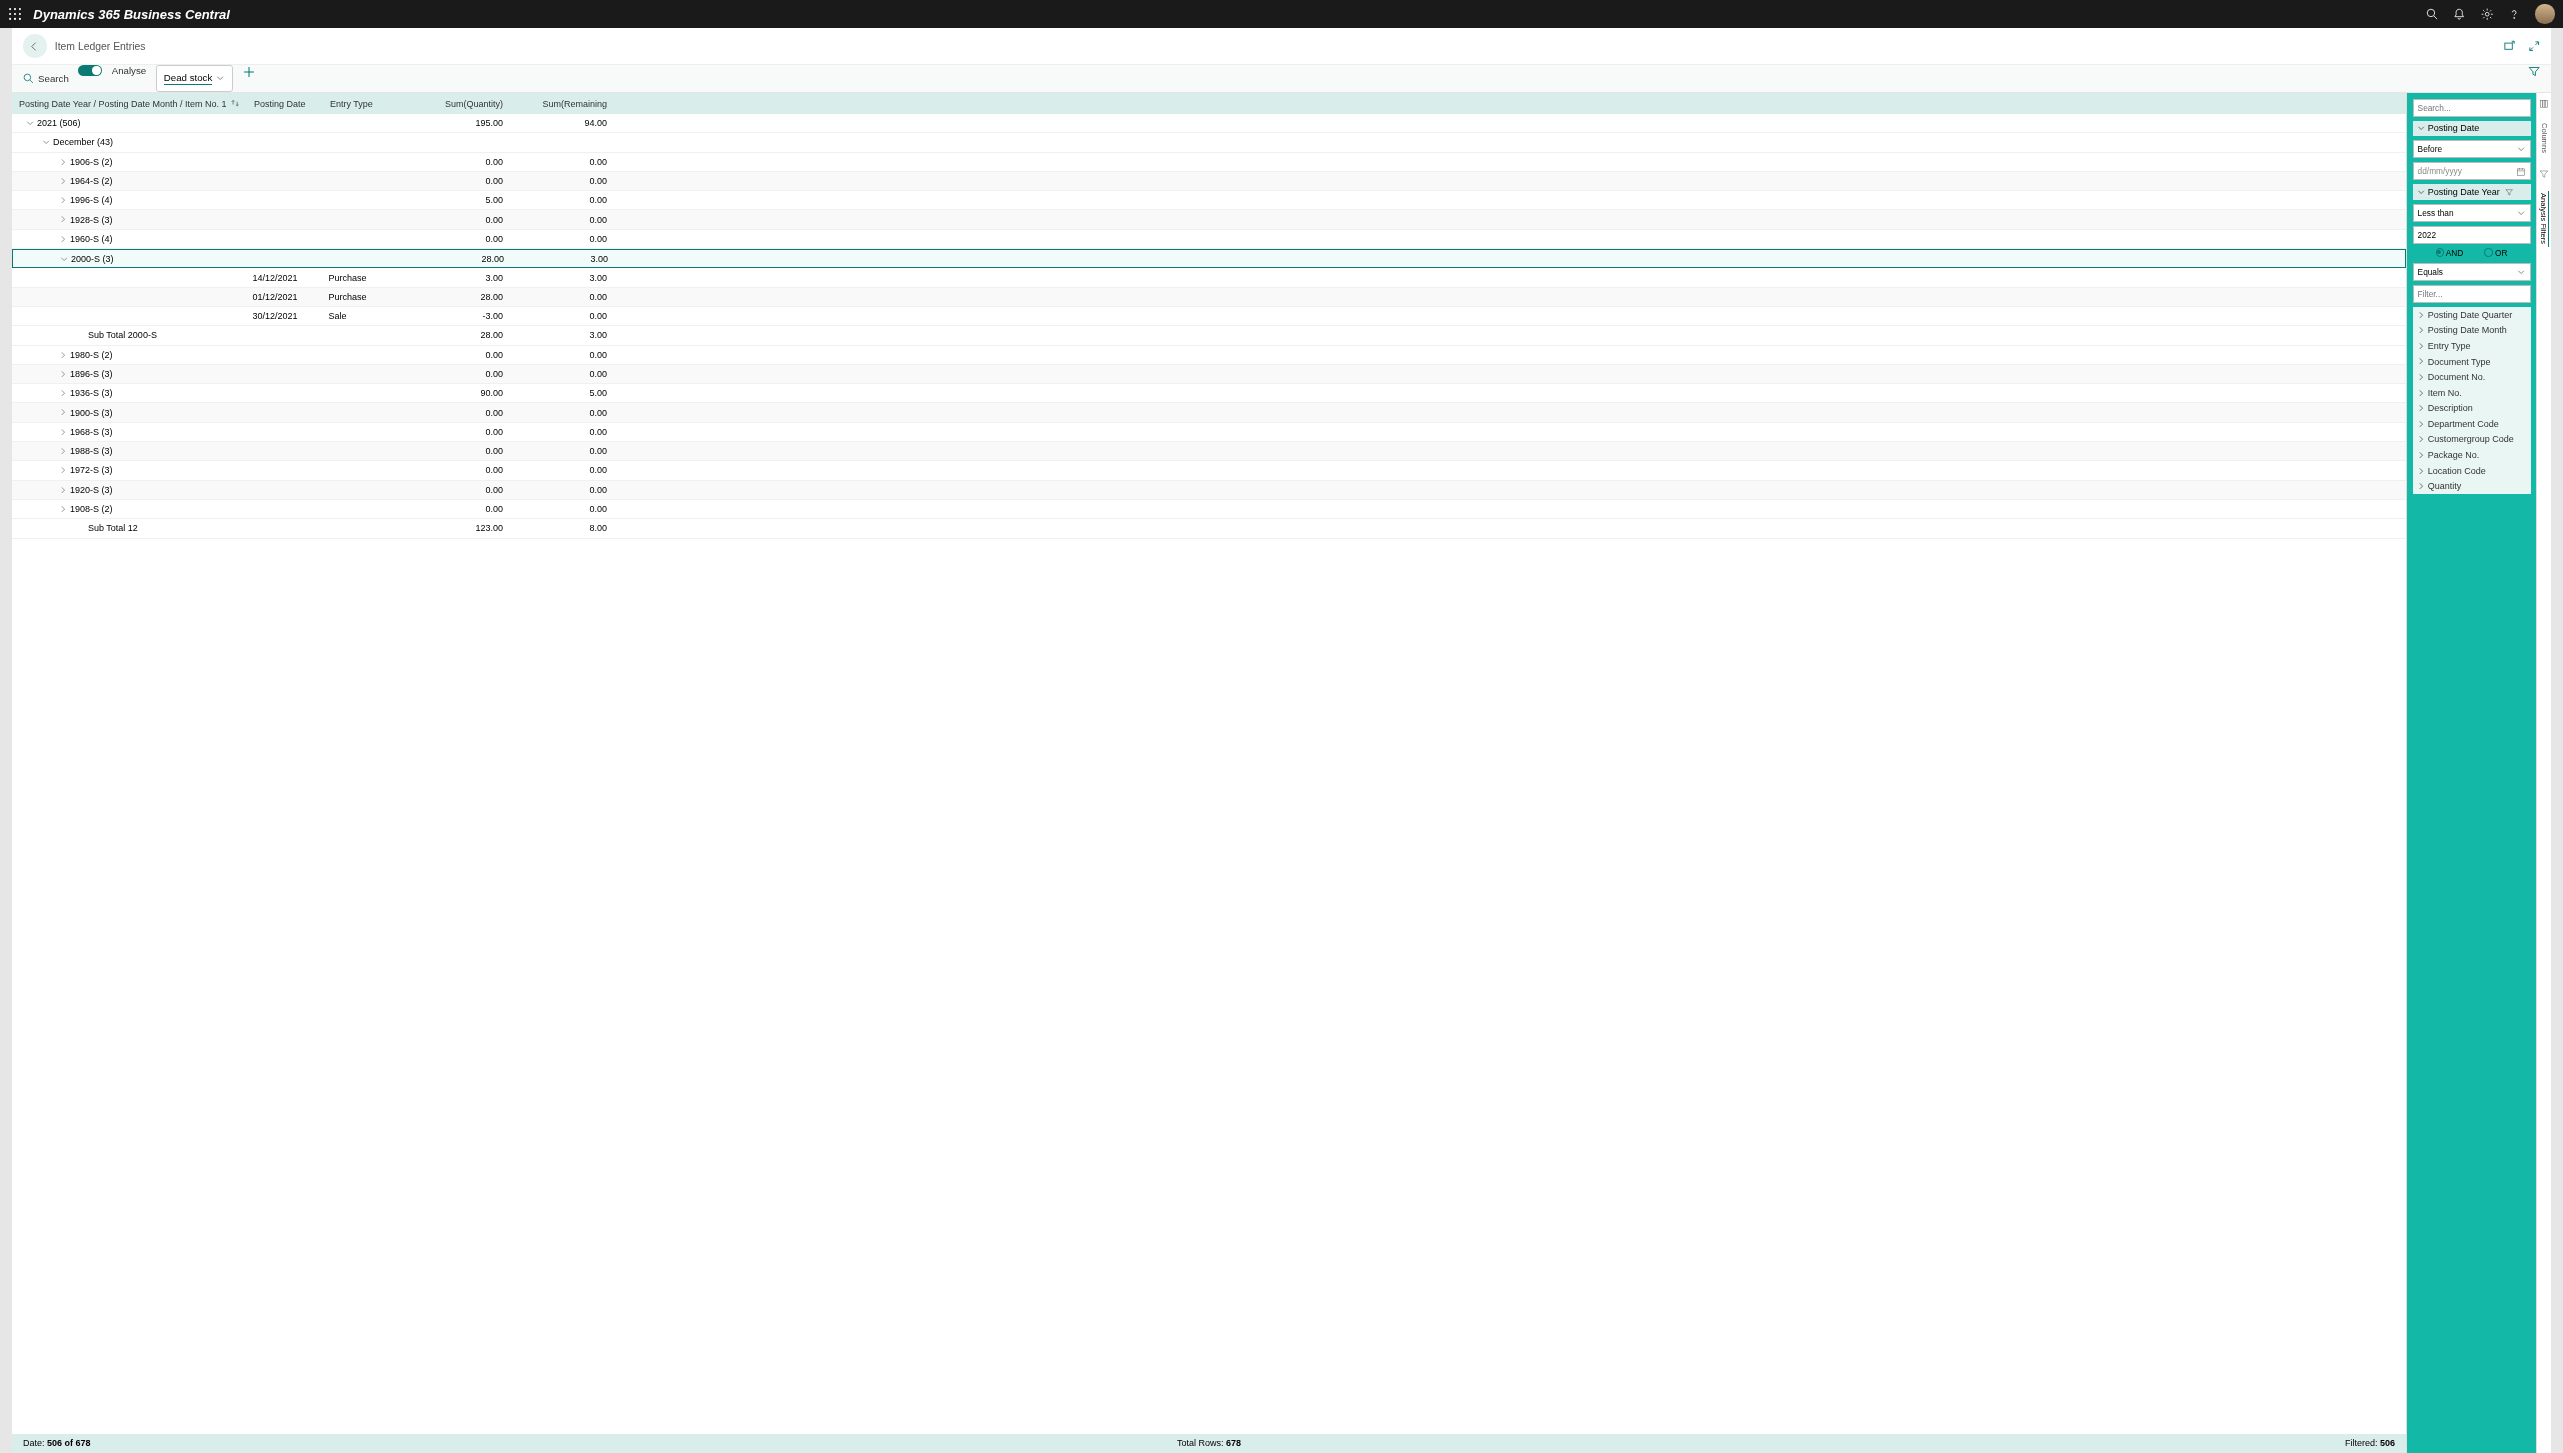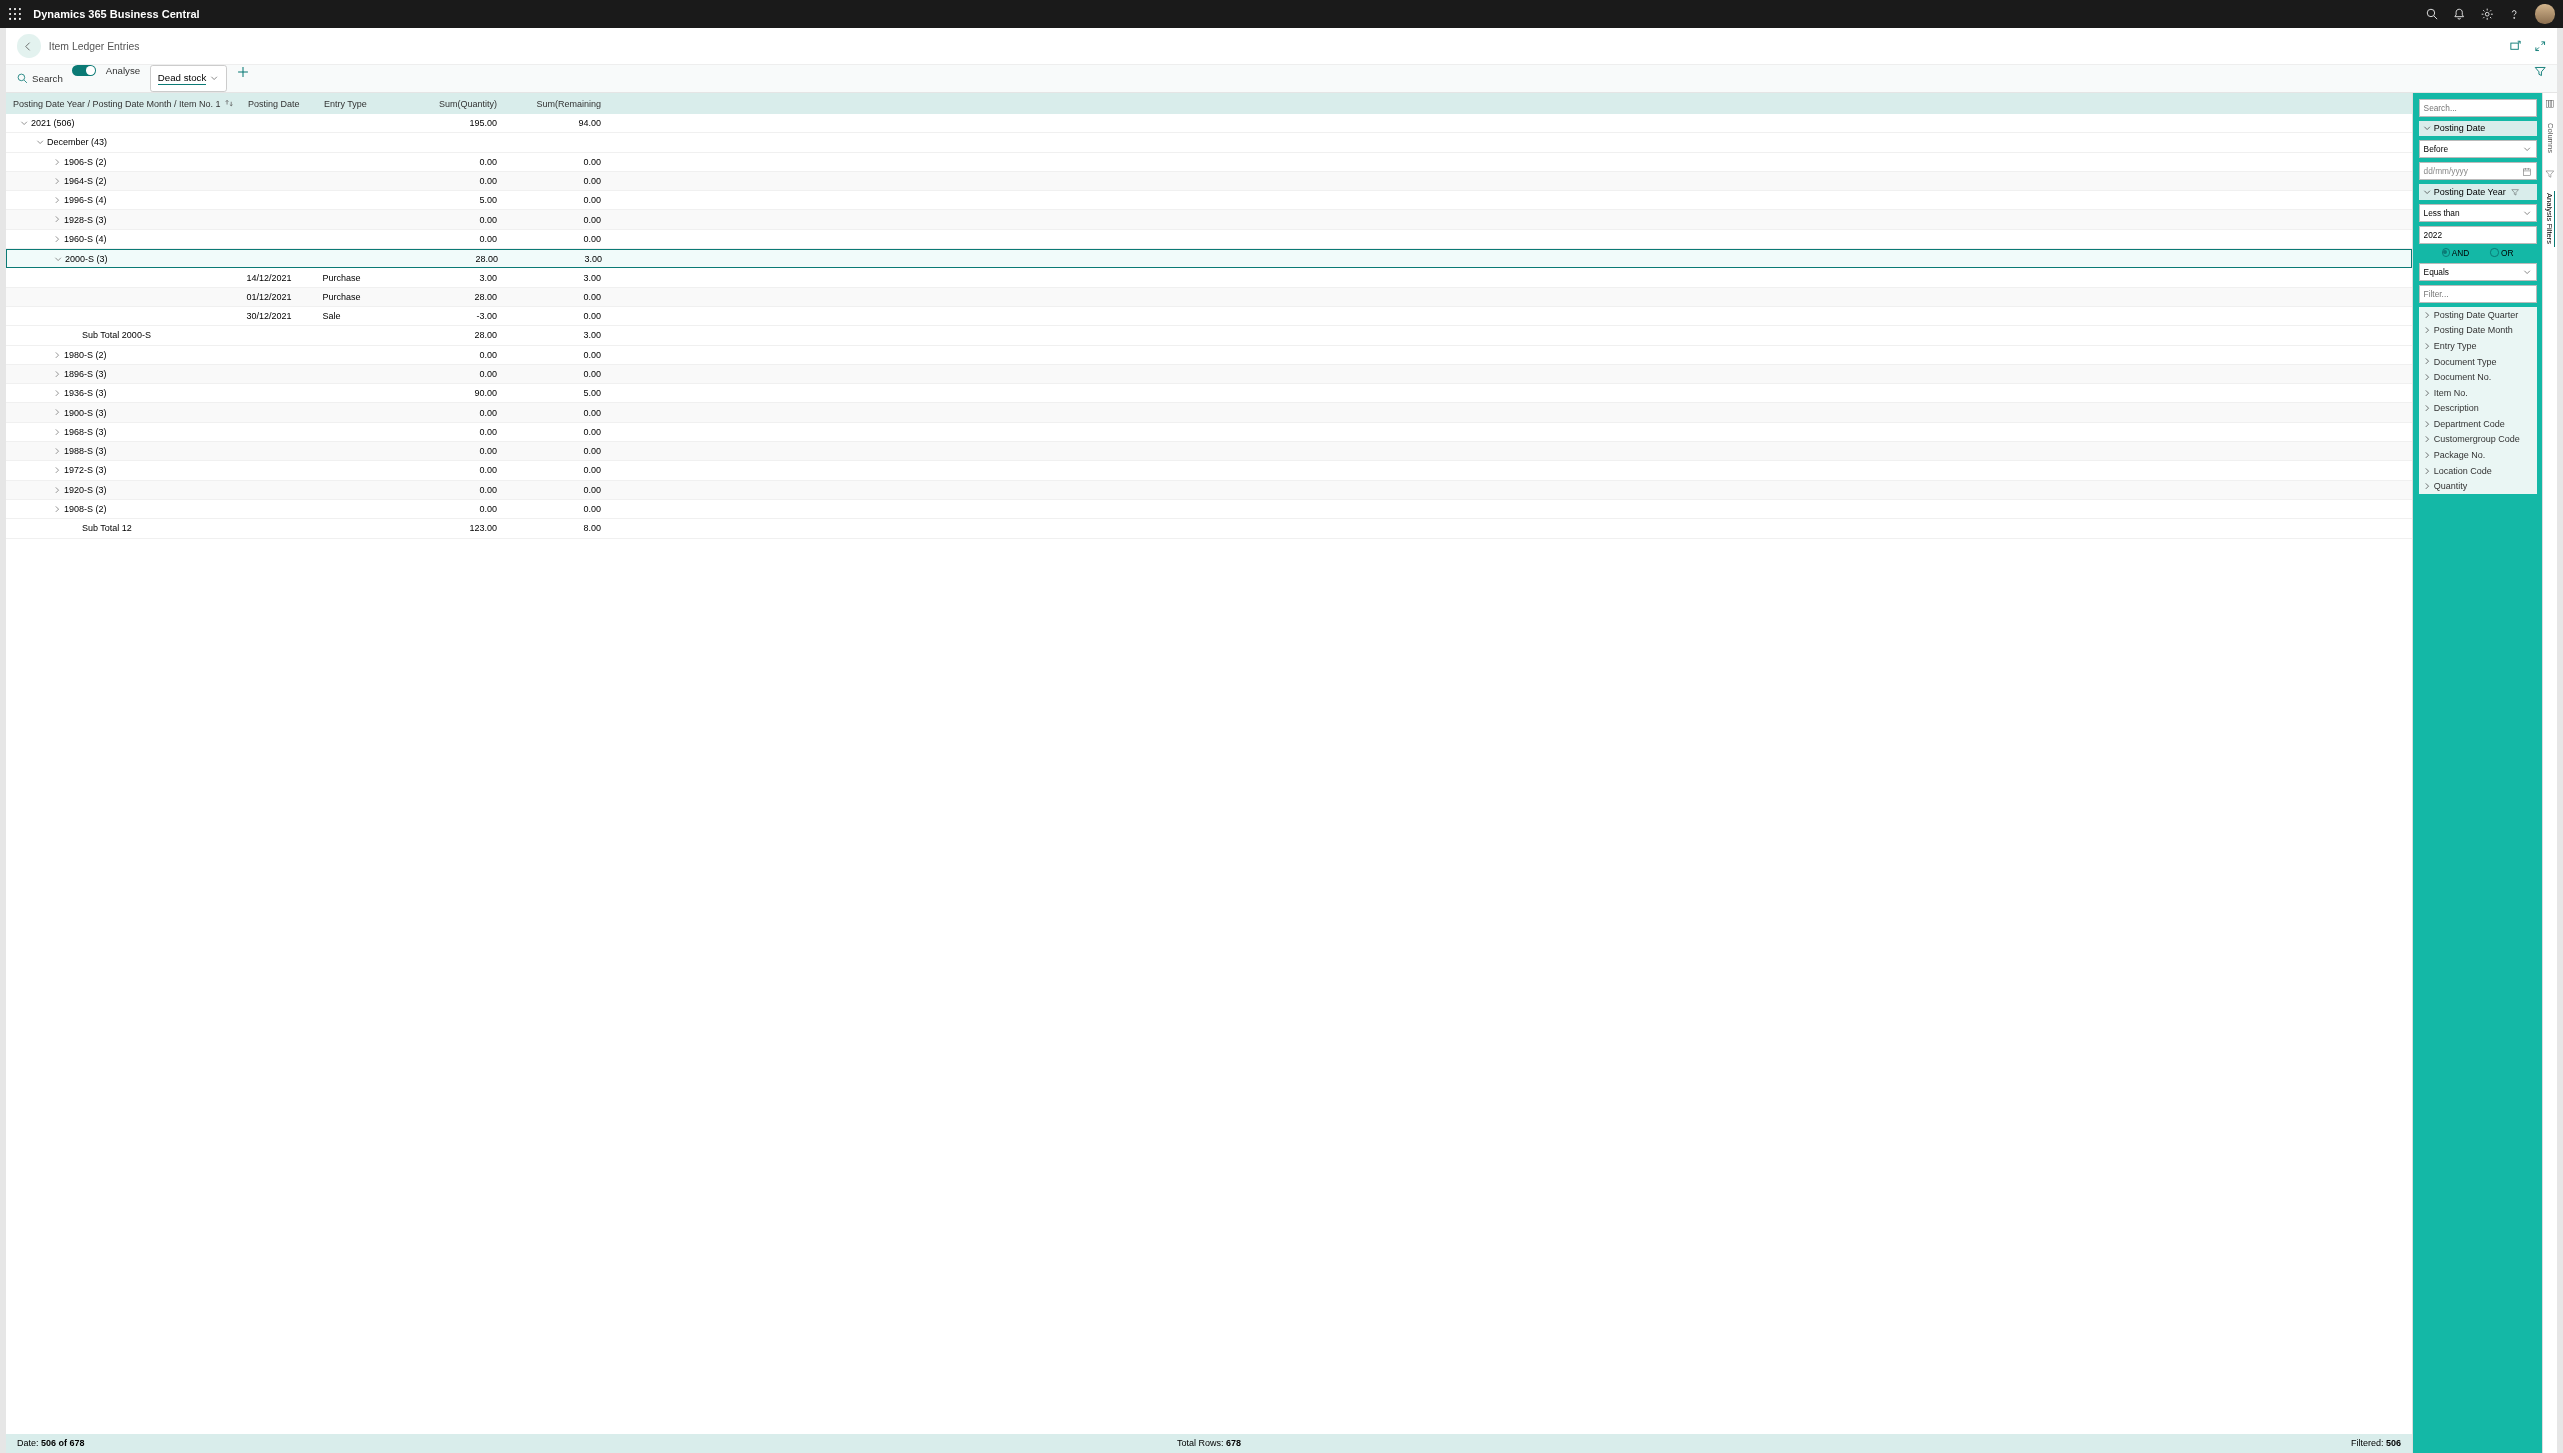--- a/index.html
+++ b/index.html
@@ -1,24 +1,24 @@
 <!DOCTYPE html>
 <html style="font-size:11px"><head>
 <meta charset="utf-8">
 <style>
   * { box-sizing: border-box; margin: 0; padding: 0; font-family: "Segoe UI", Arial, sans-serif; }
   body { background: #e6e6e6; }
   .topbar { background: #1a1a1a; height: 28px; display: flex; align-items: center; padding: 0 8.3px; color: #fff; font-size: 9.7px; }
   .app-launcher { width: 14px; height: 14px; margin-right: 11px; cursor: pointer; }
-  .app-title { flex: 1; font-weight: 600; font-size: 11px; }
+  .app-title { flex: 1; font-weight: 600; font-size: 13px; font-style: italic; }
   .top-icons { display: flex; gap: 15px; align-items: center; }
   .top-icon { width: 12.4px; height: 12.4px; cursor: pointer; opacity: .9; }
   .avatar { width: 19.3px; height: 19.3px; border-radius: 50%; background: linear-gradient(#d2b48c,#8b6f50); cursor: pointer; }
 
-  .page { background: #f5f5f5; margin: 0 6px; min-height: calc(100vh - 28px); display: flex; flex-direction: column; }
+  .page { background: #f5f5f5; margin: 0 12px; min-height: calc(100vh - 28px); display: flex; flex-direction: column; }
   .page-header { background: #fff; display: flex; align-items: center; height: 37px; padding: 0 11px; border-bottom: 0.7px solid #eee; }
   .back-btn { width: 23.5px; height: 23.5px; border-radius: 50%; background: #e3f2ef; display: flex; align-items: center; justify-content: center; cursor: pointer; margin-right: 8.3px; }
   .page-title { font-size: 10.4px; color: #555; flex: 1; }
   .hdr-right-icons { display: flex; gap: 12.4px; }
   .hdr-ic { width: 12.4px; height: 12.4px; cursor: pointer; color: #0b7a75; }
 
   .toolbar { background: #f8fafa; display: flex; height: 28px; padding: 0 11px; gap: 9.7px; border-bottom: 0.7px solid #e5e5e5; }
   .tb-search { display: flex; align-items: center; gap: 4.1px; color: #333; font-size: 9.7px; cursor: pointer; }
   .toggle { width: 23.5px; height: 11px; border-radius: 7px; background: #0b7a75; position: relative; cursor: pointer; }
   .toggle::after { content:""; position:absolute; right:1.4px; top:1.4px; width:8.3px; height:8.3px; background:#fff; border-radius:50%; }

